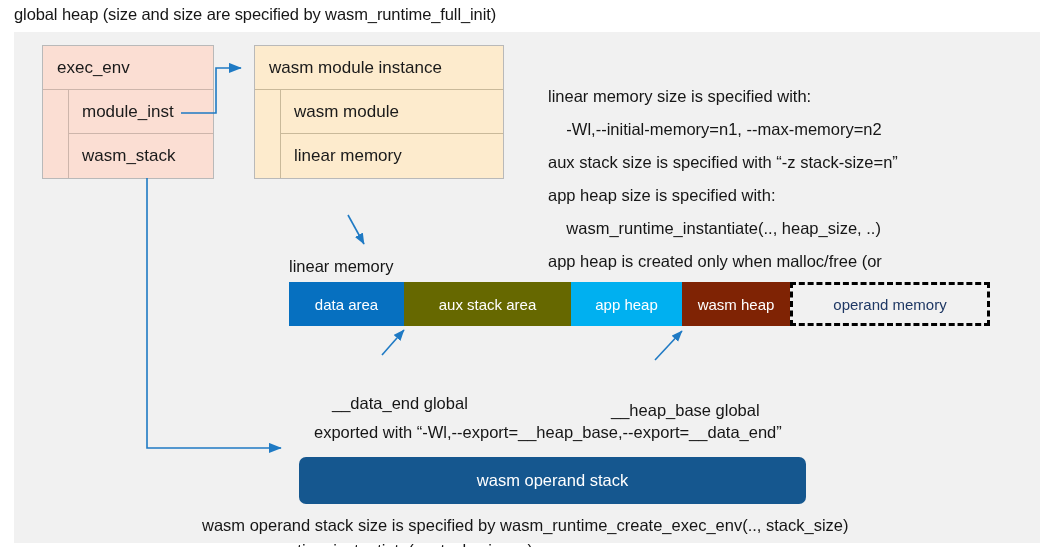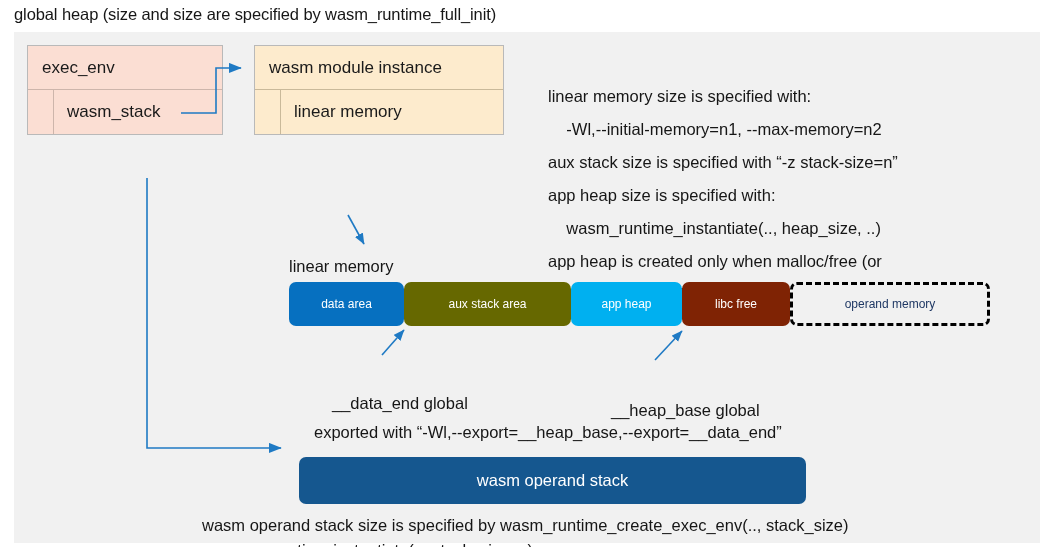--- a/index.html
+++ b/index.html
@@ -71,23 +71,23 @@
     align-items: center;
     padding-left: 13px;
     font-size: 17px;
     color: #1a1a1a;
     border-bottom: 1px solid #c9b99a;
   }
   .box .row.last { border-bottom: none; }
 
   
   #exec-env {
-    left: 13px;
+    left: 28px;
     top: 13px;
-    width: 196px;
+    width: 172px;
     background: #fbded3;
   }
   #exec-env .hdr,
   #exec-env .row,
   #exec-env .gutter { border-color: #cdb5ab; }
 
   
   #wasm-mod-inst {
     left: 240px;
     top: 13px;
@@ -108,24 +108,23 @@
     left: 275px;
     top: 250px;
     height: 44px;
     display: flex;
   }
   .seg {
     box-sizing: border-box;
     display: flex;
     align-items: center;
     justify-content: center;
-    font-size: 12px;
+    font-size: 15px;
     color: #ffffff;
     white-space: nowrap;
-    border-radius: 7px;
   }
   .seg.s-data      { width: 115px; background: #0670c0; }
   .seg.s-aux       { width: 167px; background: #666800; }
   .seg.s-appheap   { width: 111px; background: #00b0f0; }
   .seg.s-libcheap  { width: 108px; background: #7f2304; }
   .seg.s-enlarged  {
     width: 200px;
     background: #f1f1f1;
     color: #1f3864;
     border: 3px dashed #000000;
@@ -176,49 +175,51 @@
 
   <div class="title">global heap (size and size are specified by wasm_runtime_full_init)</div>
 
   <div class="panel">
 
     <div class="box" id="exec-env">
       <div class="hdr">exec_env</div>
       <div class="rows">
         <div class="gutter"></div>
         <div class="rowcol">
+          <div class="row">module_inst</div>
           <div class="row last">wasm_stack</div>
         </div>
       </div>
     </div>
 
     <div class="box" id="wasm-mod-inst">
       <div class="hdr">wasm module instance</div>
       <div class="rows">
         <div class="gutter"></div>
         <div class="rowcol">
+          <div class="row">wasm module</div>
           <div class="row last">linear memory</div>
         </div>
       </div>
     </div>
 
     <div class="txt" id="right-note">linear memory size is specified with:
     -Wl,--initial-memory=n1, --max-memory=n2
 aux stack size is specified with “-z stack-size=n”
 app heap size is specified with:
     wasm_runtime_instantiate(.., heap_size, ..)
 app heap is created only when malloc/free (or
 __new/__release for as) are not exported</div>
 
     <div class="lm-label">linear memory</div>
     <div id="mem-bar">
       <div class="seg s-data">data area</div>
       <div class="seg s-aux">aux stack area</div>
       <div class="seg s-appheap">app heap</div>
-      <div class="seg s-libcheap">libc free</div>
+      <div class="seg s-libcheap">wasm heap</div>
       <div class="seg s-enlarged">operand memory</div>
     </div>
 
     <div class="txt" id="data-end-label">__data_end global</div>
     <div class="txt" id="heap-base-label">__heap_base global</div>
     <div class="txt" id="exported-note">exported with “-Wl,--export=__heap_base,--export=__data_end”</div>
 
     <div id="operand-stack">wasm operand stack</div>
 
     <div class="txt" id="bottom-note">wasm operand stack size is specified by wasm_runtime_create_exec_env(.., stack_size)

